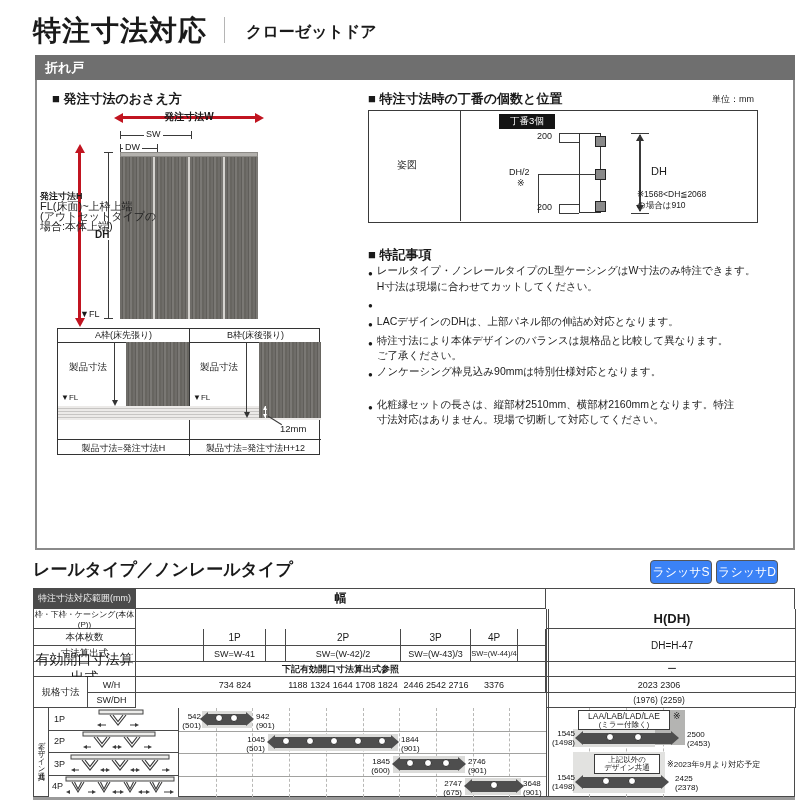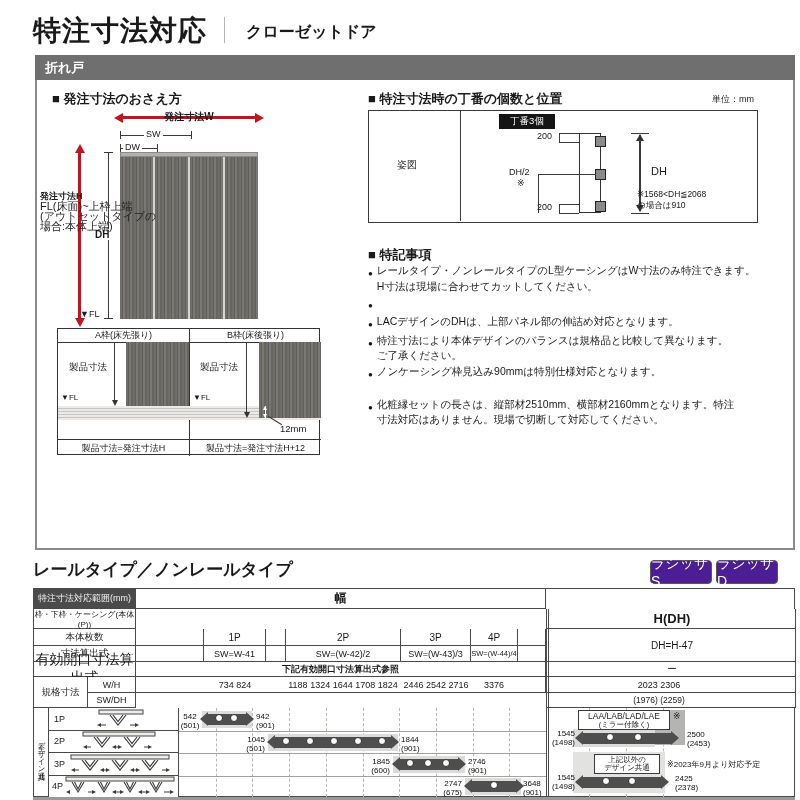--- a/index.html
+++ b/index.html
@@ -30,21 +30,21 @@
 .tc.dark{background:#4b4b4b;color:#f0f0f0}
 .tc.dbl{border-left:3px double #4a4a4a}
 .grid-v{position:absolute;width:0;border-left:1px dashed #b8b8b6;top:0;height:100%}
 .rowline{position:absolute;height:1px;background:#a2a2a0;left:0}
 .gray-block{position:absolute;background:#dcdcda}
 .rbar{position:absolute;height:11px;background:#4e4e4e}
 .rbar:before{content:"";position:absolute;left:-7px;top:-2px;border:7.5px solid transparent;border-left:none;border-right:8px solid #4e4e4e}
 .rbar:after{content:"";position:absolute;right:-7px;top:-2px;border:7.5px solid transparent;border-right:none;border-left:8px solid #4e4e4e}
 .dot{position:absolute;top:0;width:8px;height:8px;background:#fff;border:1.5px solid #2d2d2d;border-radius:50%}
 .rlabel{position:absolute;font-size:8px;line-height:8.5px;color:#111}
-.badge{position:absolute;width:62px;height:24px;background:#4c1d95;border:1px solid #565656;border-radius:4px;color:#fff;font-size:14px;display:flex;align-items:center;justify-content:center}
+.badge{position:absolute;width:62px;height:24px;background:#3b82f6;border:1px solid #565656;border-radius:4px;color:#fff;font-size:12px;display:flex;align-items:center;justify-content:center}
 .notebox{position:absolute;background:#fff;border:1px solid #3a3a3a;display:flex;flex-direction:column;align-items:center;justify-content:center;text-align:center}
 .note-item{display:flex;font-size:10.5px;line-height:15.5px;margin-bottom:0.5px}
 .note-item .blt{font-size:8px;margin:3px 4px 0 0}
 #hinge-box{left:368px;top:110px;width:390px;height:113px;border:1.5px solid #3a3a3a}
 .vtxt{writing-mode:vertical-rl;text-orientation:upright;font-size:7.5px;letter-spacing:-1px;line-height:14px}
 </style>
 </head>
 <body>
 
 <div class="abs" id="page-title">特注寸法対応</div>
@@ -304,21 +304,21 @@
     <div class="grid-v" style="left:184px"></div>
     <div class="grid-v" style="left:220px"></div>
     <div class="grid-v" style="left:257px"></div>
     <div class="grid-v" style="left:294px"></div>
     <div class="grid-v" style="left:330px"></div>
     <div class="rowline" style="top:22.5px;width:367px"></div>
     <div class="rowline" style="top:45px;width:367px"></div>
     <div class="rowline" style="top:67.5px;width:367px"></div>
 
     <div class="gray-block" style="left:23px;top:3px;width:50px;height:17px"></div>
-    <div class="rlabel" style="left:0;top:5px;width:22px;text-align:center"><span class="pre">542</span><br><span>(501)</span></div>
+    <div class="rlabel" style="left:0;top:5px;width:22px;text-align:right"><span class="pre">542</span><br><span>(501)</span></div>
     <div class="rbar" style="left:28px;top:6px;width:40px">
       <div class="dot" style="left:8px"></div>
       <div class="dot" style="left:23px"></div>
     </div>
     <div class="rlabel" style="left:77px;top:5px"><span>942</span><br><span>(901)</span></div>
 
     <div class="gray-block" style="left:89px;top:25.5px;width:130px;height:17px"></div>
     <div class="rlabel" style="left:58px;top:28px;width:28px;text-align:right"><span>1045</span><br><span>(501)</span></div>
     <div class="rbar" style="left:95px;top:28.5px;width:118px">
       <div class="dot" style="left:8px"></div>

